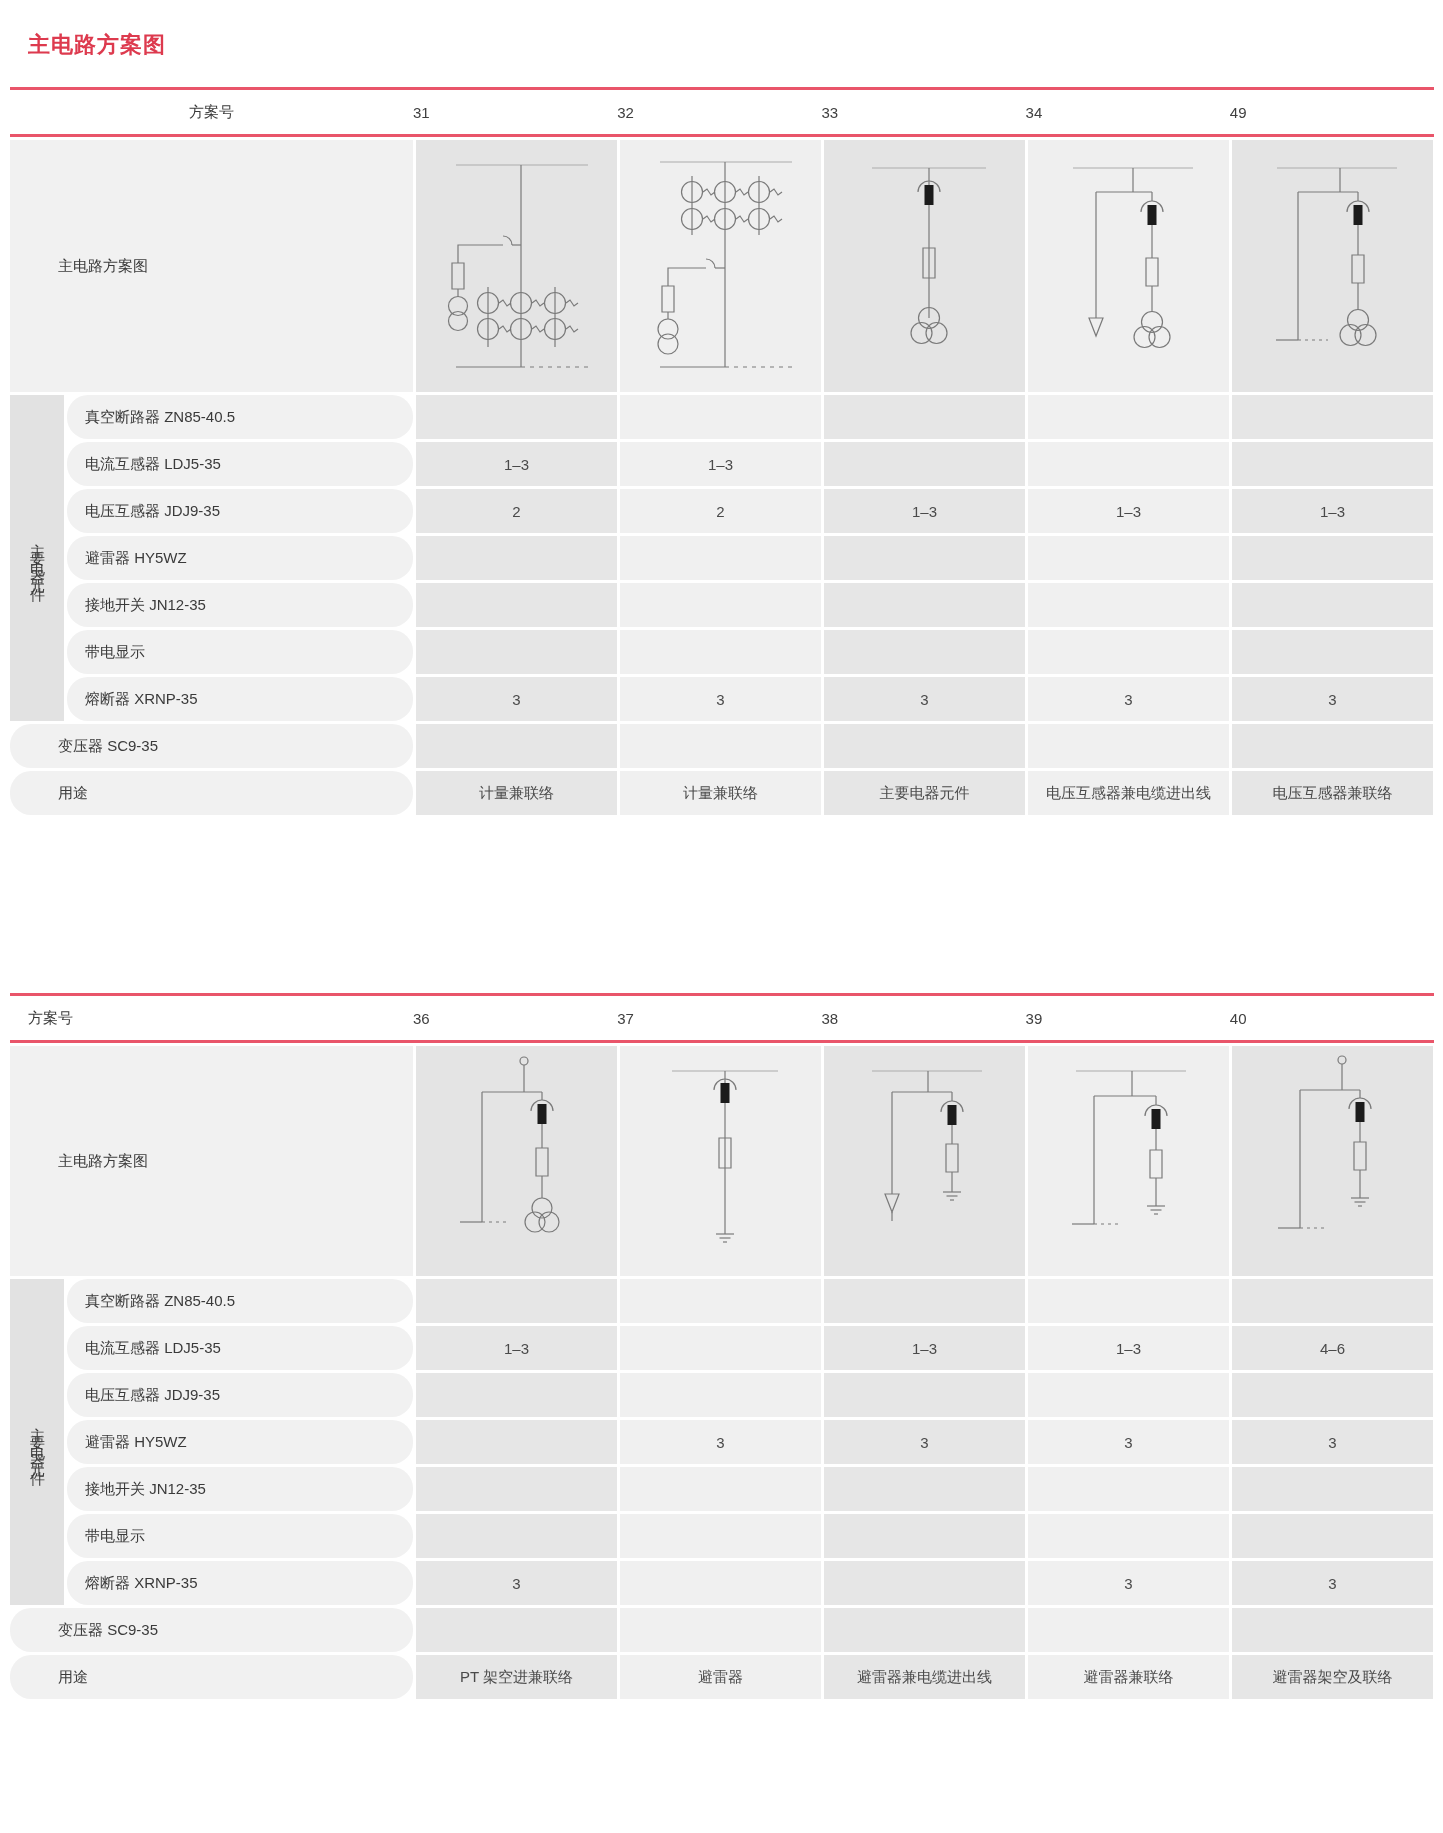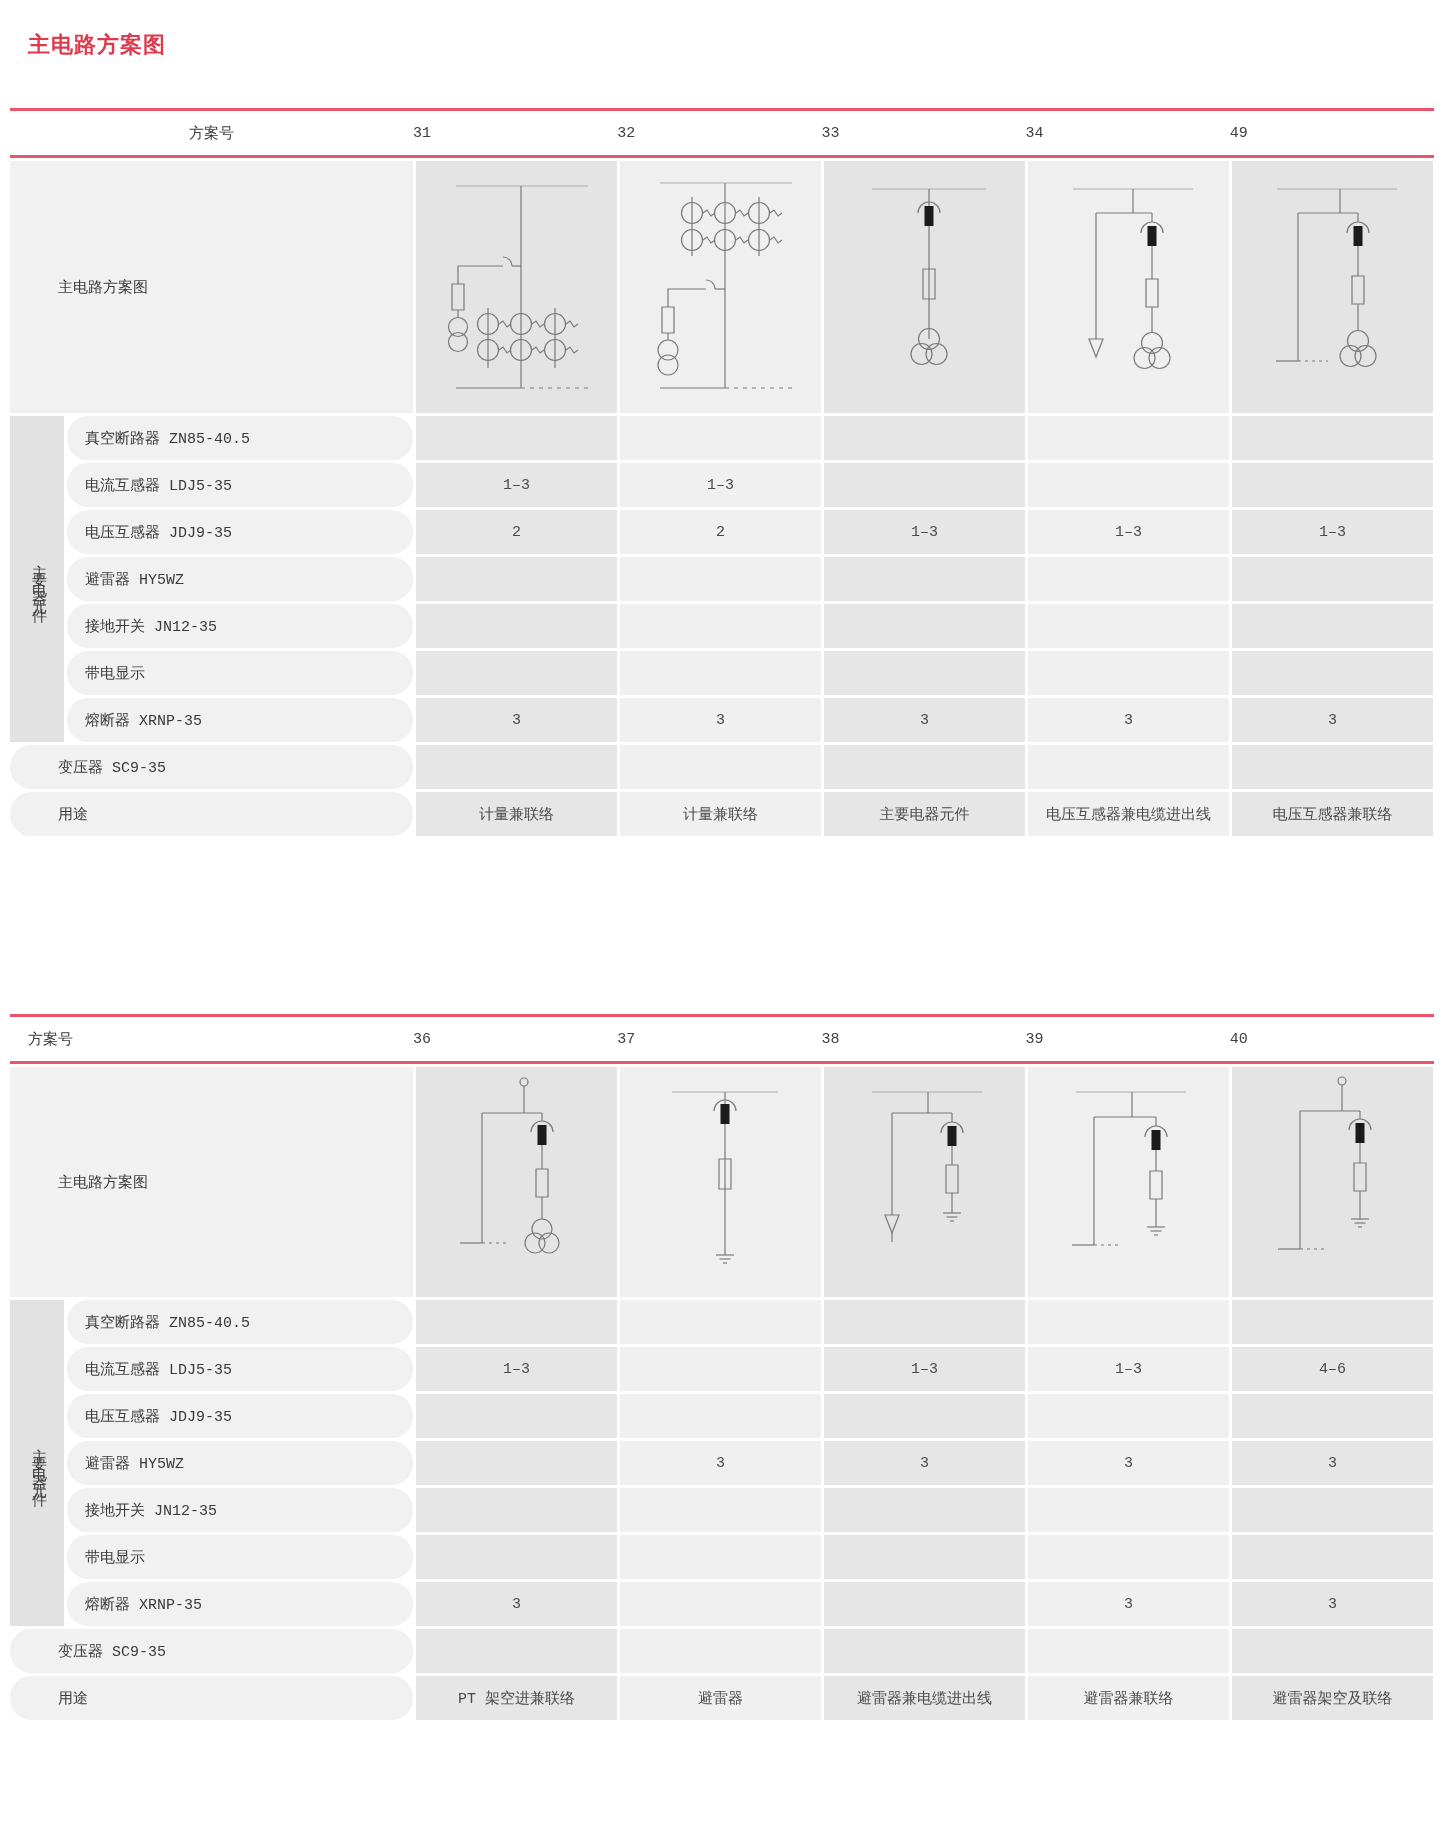--- a/index.html
+++ b/index.html
@@ -2,38 +2,37 @@
 <html><head>
 <meta charset="utf-8">
 <style>
   html,body{margin:0;padding:0;background:#ffffff;}
   body{
     width:1443px;min-height:1833px;
     font-family:"Liberation Sans","DejaVu Sans",sans-serif;
     color:#3a3a3a;
     -webkit-font-smoothing:antialiased;
   }
-  .page{position:relative;width:1265px;min-height:1833px;background:#fff;font-family:Liberation Mono, monospace;}
+  .page{position:relative;width:1265px;min-height:1833px;background:#fff;}
   .doc-title{
     position:absolute;left:28px;top:30px;
     font-size:22px;font-weight:bold;color:#dd3a4e;letter-spacing:1px;
   }
   .scheme-table{position:absolute;left:10px;width:1424px;}
   .t1{top:87px;}
   .t2{top:993px;}
   
   .thead{
     display:grid;
     grid-template-columns:403px repeat(5,1fr);
     align-items:center;
     height:44px;
     border-top:3px solid #e9556a;
     border-bottom:3px solid #e9556a;
     background:#fff;
-    margin-top:21px;
   }
   .plan-label{font-size:15px;color:#3a3a3a;justify-self:center;}
   .t2 .plan-label{justify-self:start;padding-left:18px;}
   .sch-num{font-size:15px;color:#404040;}
   
   .tbody{
     display:grid;
     grid-template-columns:54px 346px repeat(5,201px);
     gap:3px;
     background:#fff;

